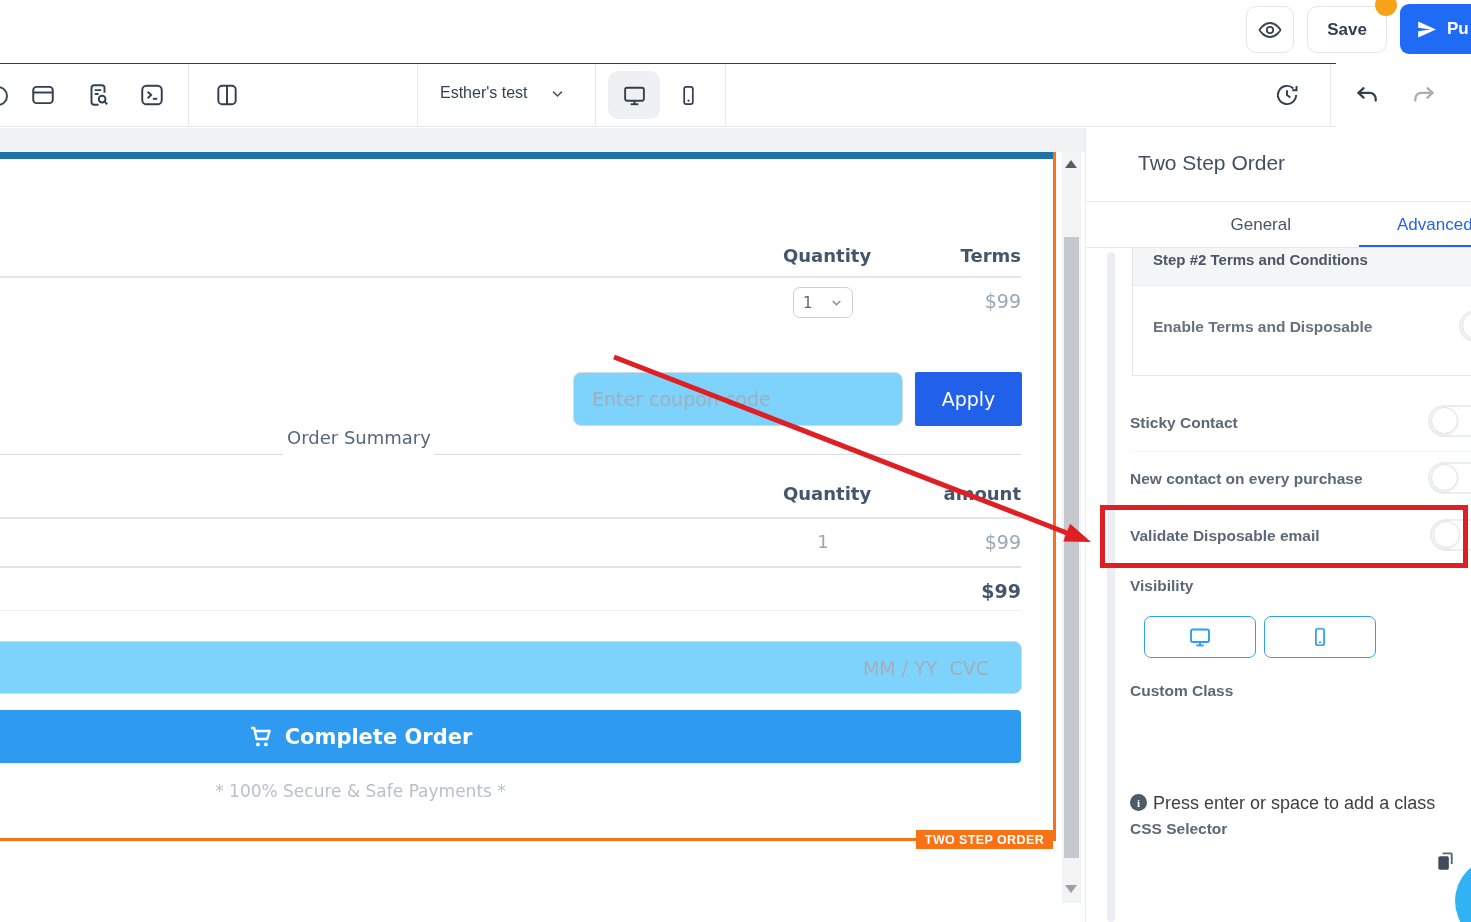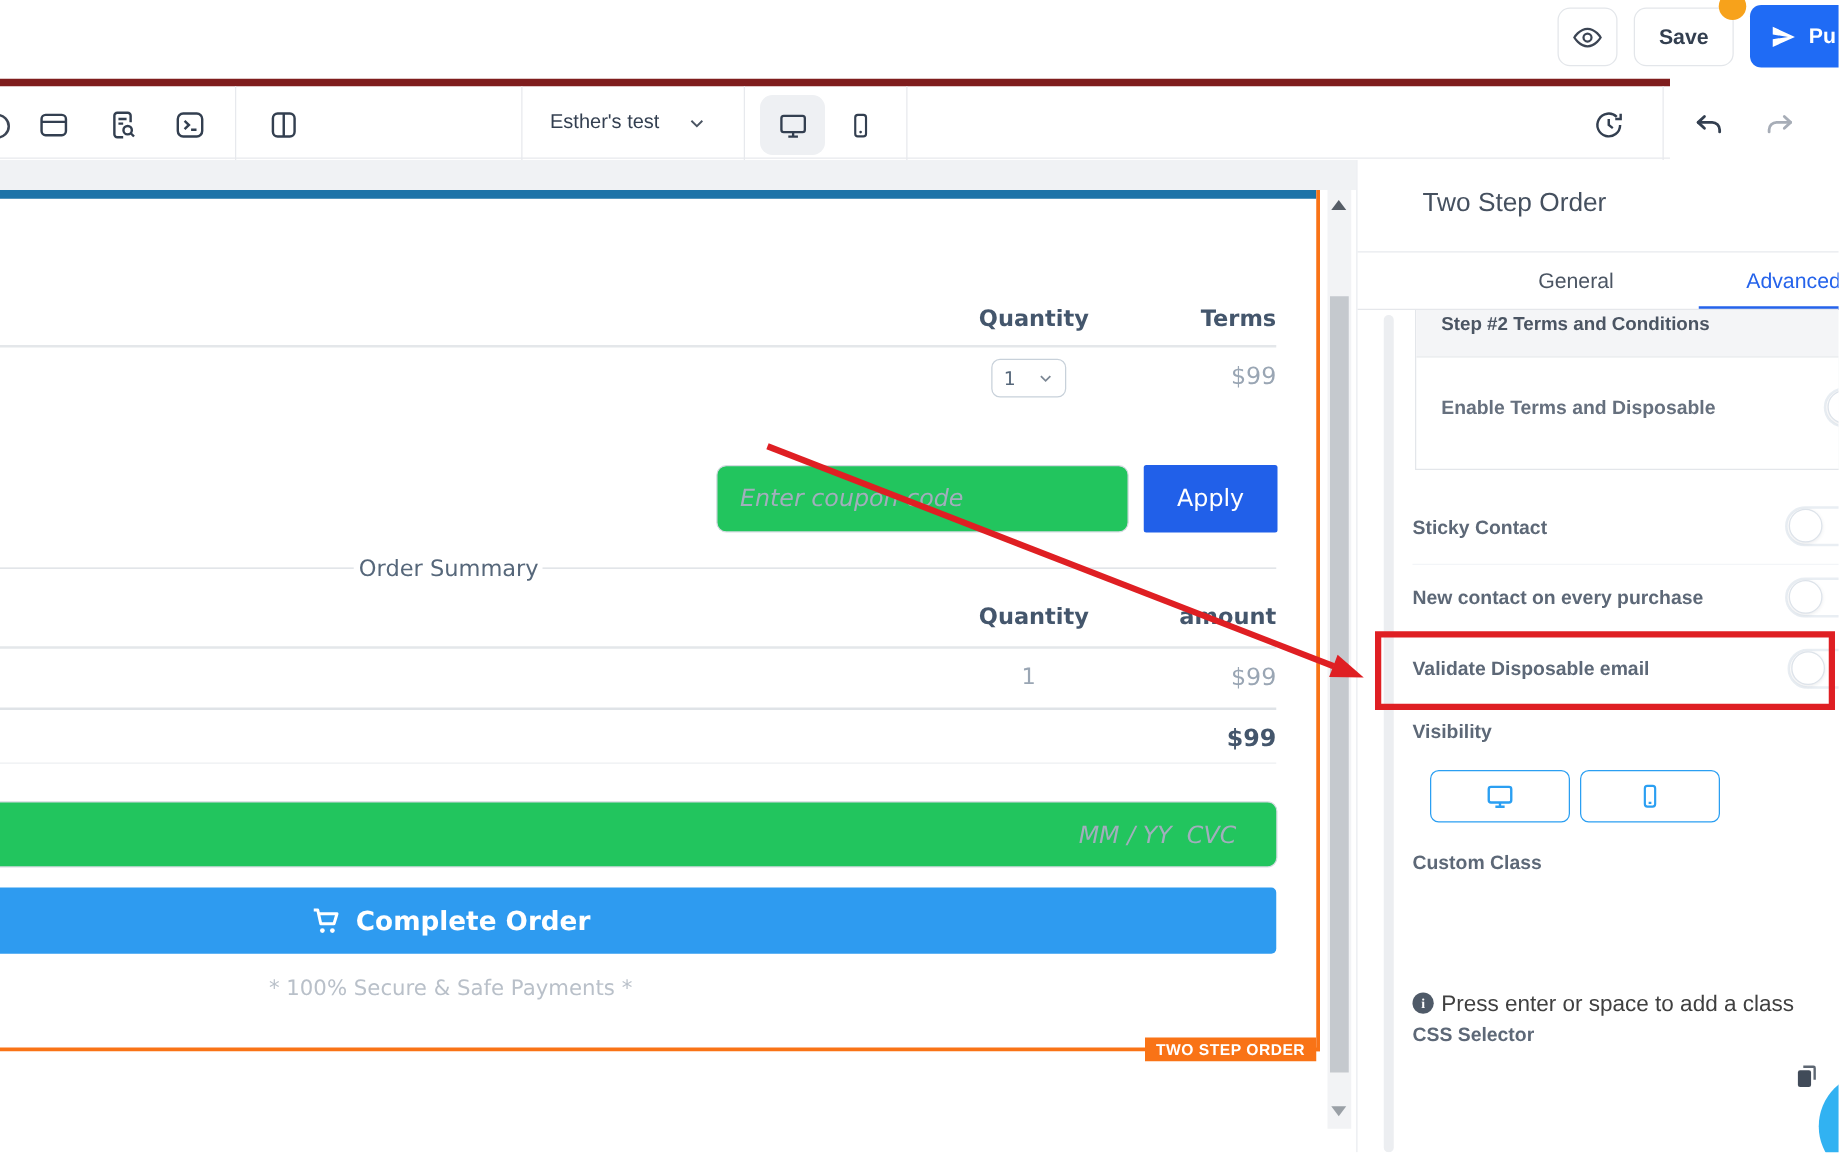--- a/index.html
+++ b/index.html
@@ -23,38 +23,38 @@
   }
   .save-dot { border-radius:50%; background:#f7a21b; }
   .publish-btn {
     display:flex; align-items:center; gap:10px;
     background:#1f6bf5; border:none; border-radius:9px; cursor:pointer;
     color:#fff; font-family:"Liberation Sans", sans-serif; font-size:17px; font-weight:600;
     padding-left:16px;
   }
   
   .toolbar { left:0; top:63px; width:1336px; height:64px; background:#fff;
-    border-top:6px solid #7f1d1d; border-bottom:1px solid #e7e9ed; }
+    border-top:1px solid #7f1d1d; border-bottom:1px solid #e7e9ed; }
   .tb-icon { color:#333f50; display:flex; align-items:center; justify-content:center; cursor:pointer; background:none; border:none; }
   .v-div { width:1px; background:#e7e9ed; }
   .page-name { font-size:16px; color:#333f50; }
   .device-btn { border-radius:10px; display:flex; align-items:center; justify-content:center; cursor:pointer; background:none; border:none; color:#333f50; }
   .device-btn.active { background:#eef0f3; }
   
   .canvas-font { font-family:"DejaVu Sans", sans-serif; }
   .hline { background:#e4e7ea; }
   .col-head { font-weight:700; color:#44566c; font-size:18px; }
   .muted { color:#9aa6b4; }
   .qty-select {
     border:1px solid #c8d1da; border-radius:7px; background:#fff;
     display:flex; align-items:center; justify-content:space-between; padding:0 9px; cursor:pointer;
   }
   .text-input {
-    border:1px solid #d5dae1; border-radius:8px; background:#22c55e; outline:none;
-    font-family:"DejaVu Sans", sans-serif; color:#44566c;font-style:italic;
+    border:1px solid #d5dae1; border-radius:8px; background:#7dd3fc; outline:none;
+    font-family:"DejaVu Sans", sans-serif; color:#44566c;
   }
   .text-input::placeholder { color:#a2aebc; opacity:1; }
   .apply-btn {
     background:#2160e9; color:#fff; border:none; border-radius:2px; cursor:pointer;
     font-family:"DejaVu Sans", sans-serif; font-size:19px;
   }
   .complete-btn {
     background:#2e9bf0; color:#fff; border:none; border-radius:4px; cursor:pointer;
     display:flex; align-items:center; justify-content:center; gap:12px;
     font-family:"DejaVu Sans", sans-serif; font-size:21px; font-weight:700;
@@ -199,21 +199,21 @@
       <svg width="13" height="13" viewBox="0 0 24 24" fill="none" stroke="#7c8794" stroke-width="2.6">
           <path d="M5 9l7 7 7-7"></path>
         </svg>
     </div>
     <div class="ab canvas-font muted" style="left:921px;top:162px;width:100px;text-align:right;font-size:19px;">$99</div>
 
     <input class="ab text-input" style="left: 573px; top: 244px; width: 330px; height: 54px; font-size: 19px; padding: 0px 18px;" placeholder="Enter coupon code">
     <button class="ab apply-btn" style="left:915px;top:244px;width:107px;height:54px;">Apply</button>
 
     <div class="ab hline" style="left:0;top:326px;width:283px;height:1px;background:#d9dde2;"></div>
-    <div class="ab canvas-font" style="left:283px;top:317px;width:152px;text-align:center;font-size:18px;color:#56677a;">Order Summary</div>
+    <div class="ab canvas-font" style="left:283px;top:299px;width:152px;text-align:center;font-size:18px;color:#56677a;">Order Summary</div>
     <div class="ab hline" style="left:434px;top:326px;width:587px;height:1px;background:#d9dde2;"></div>
 
     <div class="ab canvas-font col-head" style="left:783px;top:355px;">Quantity</div>
     <div class="ab canvas-font col-head" style="left:921px;top:355px;width:100px;text-align:right;">amount</div>
     <div class="ab hline" style="left:0;top:389px;width:1021px;height:2px;"></div>
     <div class="ab canvas-font muted" style="left:783px;top:403px;width:80px;text-align:center;font-size:18px;">1</div>
     <div class="ab canvas-font muted" style="left:921px;top:403px;width:100px;text-align:right;font-size:19px;">$99</div>
     <div class="ab hline" style="left:0;top:438px;width:1021px;height:2px;background:#dfe3e7;"></div>
     <div class="ab canvas-font" style="left:921px;top:452px;width:100px;text-align:right;font-size:19px;font-weight:700;color:#44566c;">$99</div>
     <div class="ab hline" style="left:0;top:482px;width:1021px;height:1px;background:#edf0f2;"></div>

